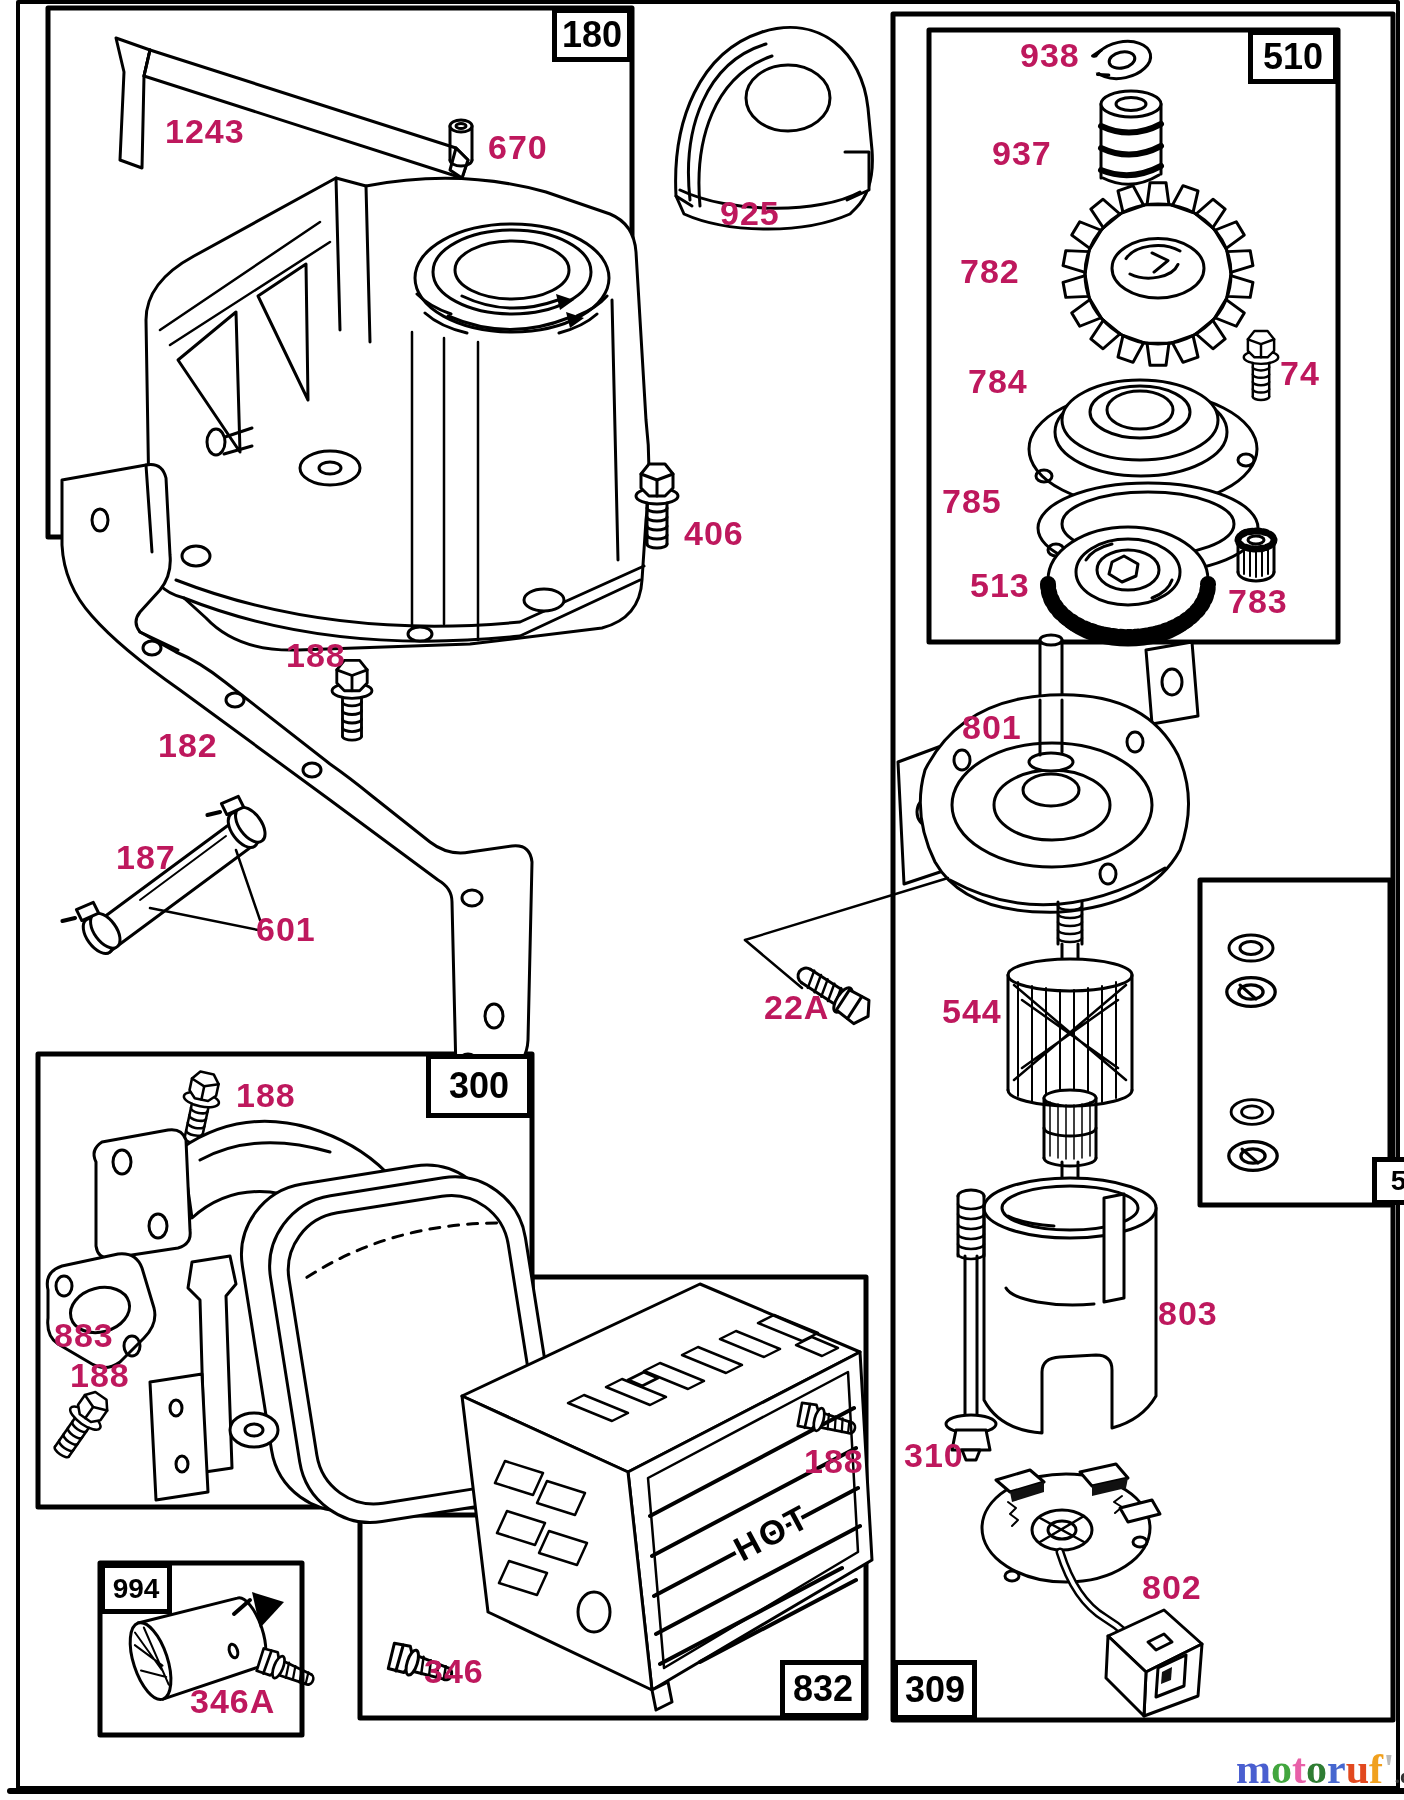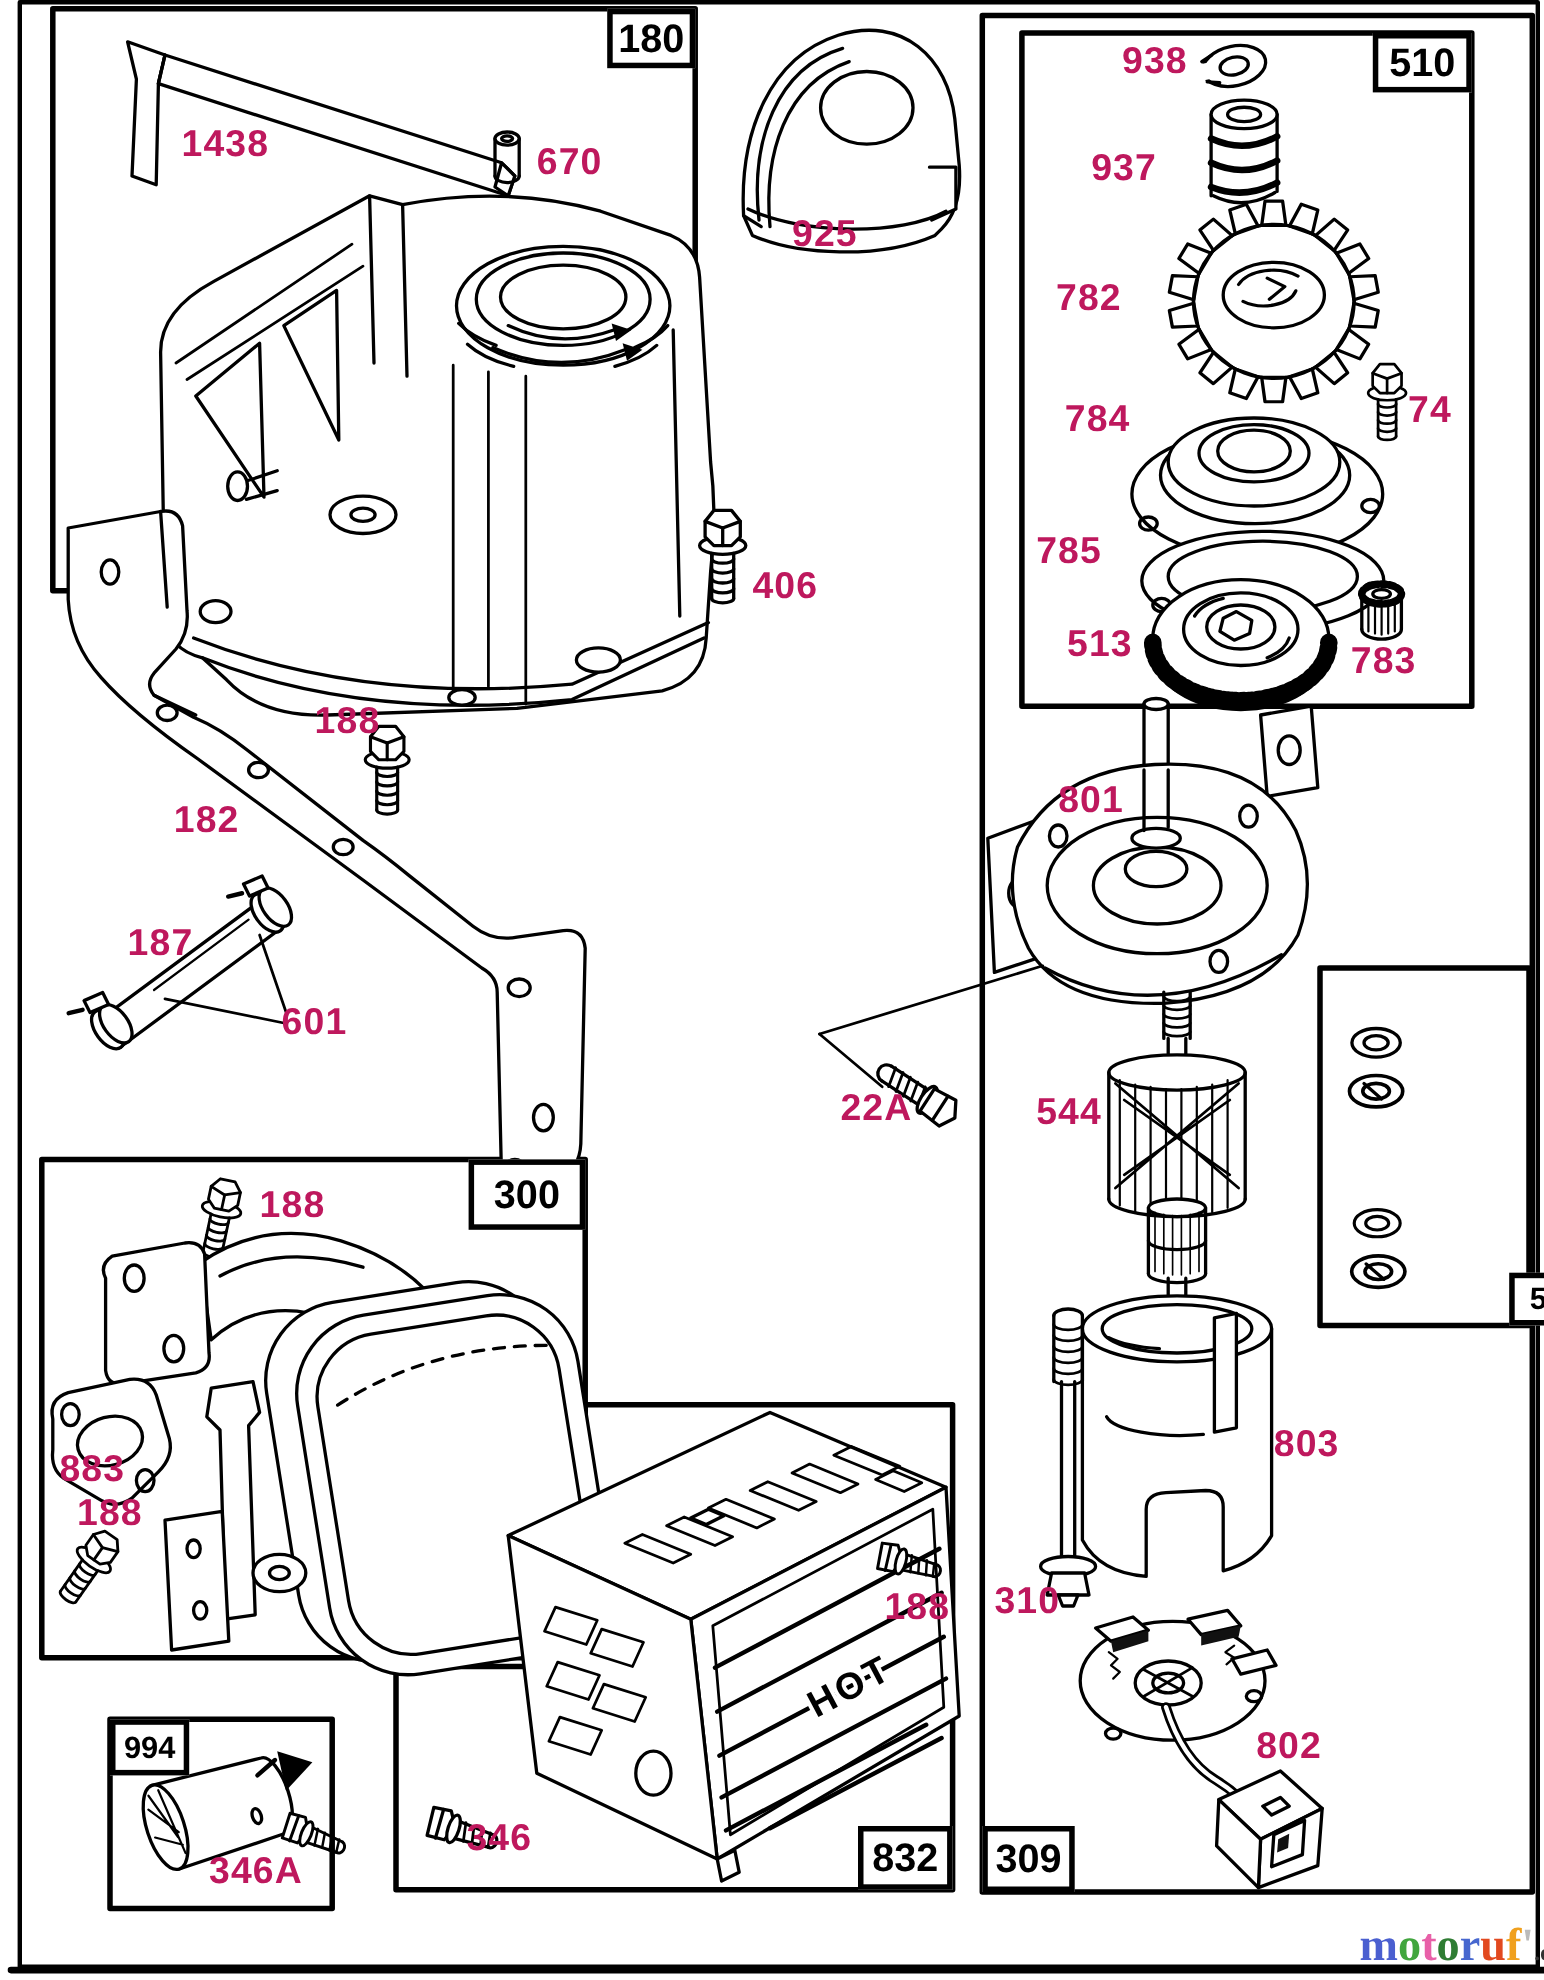--- a/index.html
+++ b/index.html
@@ -402,21 +402,21 @@
 </svg>
 
 <div class="lblbox" style="left:552px;top:8px;width:80px;height:54px">180</div>
 <div class="lblbox" style="left:1248px;top:30px;width:90px;height:54px">510</div>
 <div class="lblbox" style="left:1372px;top:1157px;width:84px;height:48px;font-size:28px">548</div>
 <div class="lblbox" style="left:426px;top:1054px;width:106px;height:64px">300</div>
 <div class="lblbox" style="left:780px;top:1660px;width:86px;height:58px">832</div>
 <div class="lblbox" style="left:893px;top:1660px;width:84px;height:60px">309</div>
 <div class="lblbox" style="left:100px;top:1563px;width:72px;height:51px;font-size:28px">994</div>
 
-<div class="plabel" style="left:165px;top:112px">1438</div>
+<div class="plabel" style="left:165px;top:112px">1243</div>
 <div class="plabel" style="left:488px;top:128px">670</div>
 <div class="plabel" style="left:720px;top:194px">925</div>
 <div class="plabel" style="left:684px;top:514px">406</div>
 <div class="plabel" style="left:286px;top:636px">188</div>
 <div class="plabel" style="left:158px;top:726px">182</div>
 <div class="plabel" style="left:116px;top:838px">187</div>
 <div class="plabel" style="left:256px;top:910px">601</div>
 <div class="plabel" style="left:1020px;top:36px">938</div>
 <div class="plabel" style="left:992px;top:134px">937</div>
 <div class="plabel" style="left:960px;top:252px">782</div>

